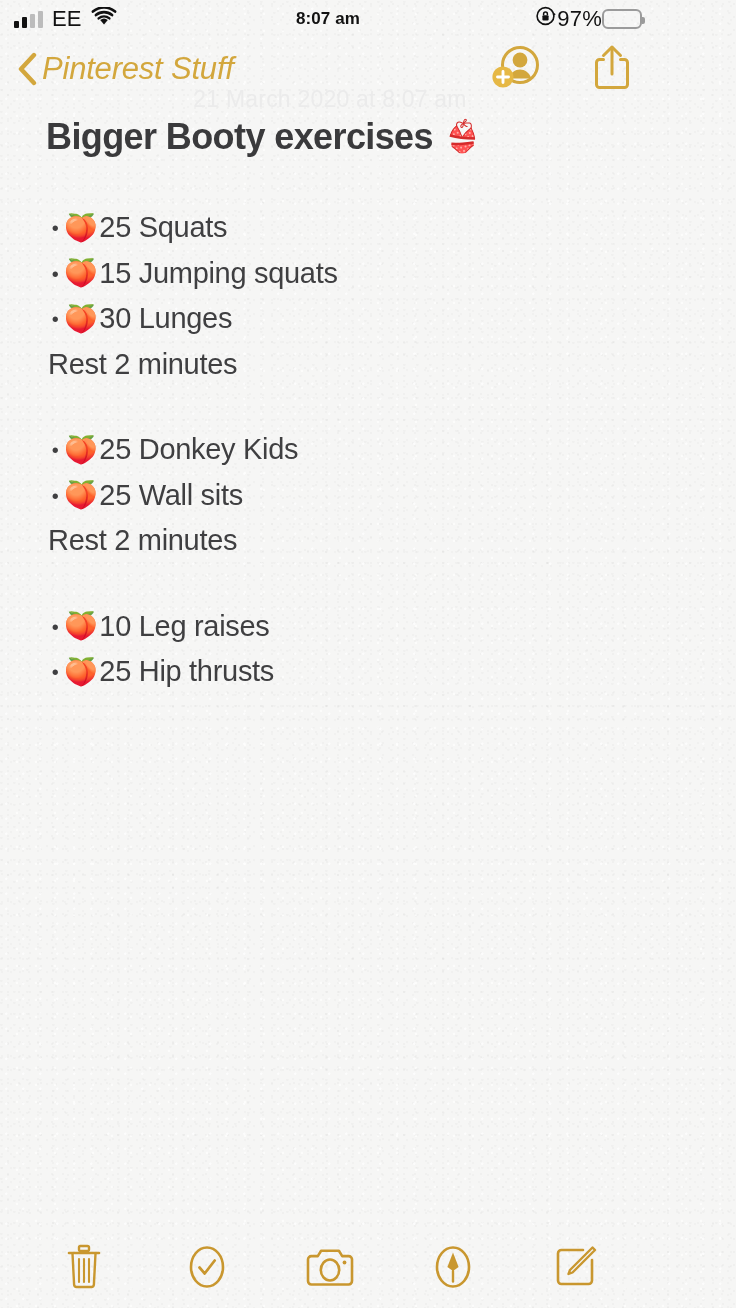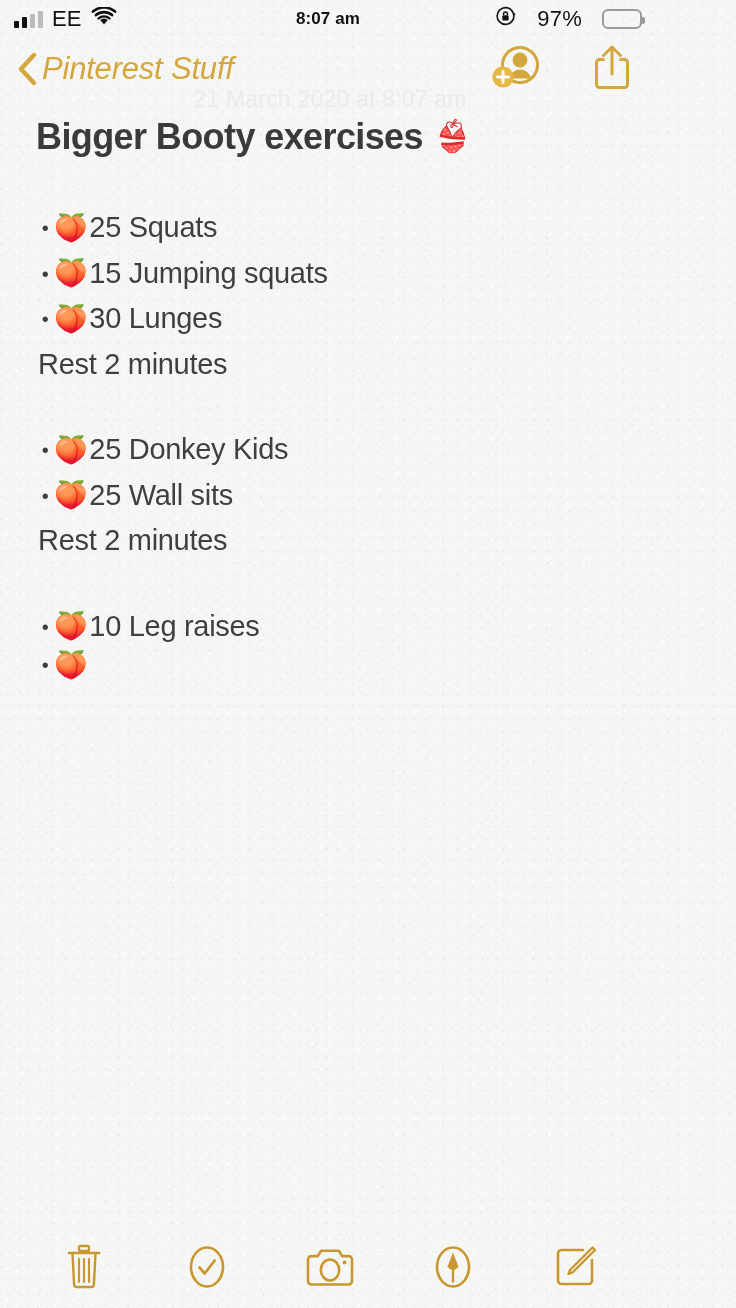--- a/index.html
+++ b/index.html
@@ -41,21 +41,21 @@
     height: 38px;
     display: flex;
     align-items: center;
     padding: 0 18px 0 14px;
     font-size: 22px;
     color: #1a1a1a;
     letter-spacing: .2px;
   }
   .status-left  { display: flex; align-items: center; gap: 9px; flex: 1; }
   .status-center{ display: flex; align-items: center; justify-content: center; flex: 0 0 auto; }
-  .status-right { display: flex; align-items: center; justify-content: flex-end; gap: 20px; flex: 1; }
+  .status-right { display: flex; align-items: center; justify-content: flex-end; gap: 0; flex: 1; }
 
   .carrier { font-size: 22px; font-weight: 400; color: #111; }
   .clock   { font-size: 17px; font-weight: 600; color: #111; letter-spacing: .1px; }
 
   .signal-bars { display: flex; align-items: flex-end; gap: 3px; height: 17px; }
   .signal-bars i { display: block; width: 5px; border-radius: 1px; background: #bcbcbc; }
   .signal-bars i:nth-child(1){ height: 7px;  background:#111; }
   .signal-bars i:nth-child(2){ height: 11px; background:#111; }
   .signal-bars i:nth-child(3){ height: 14px; }
   .signal-bars i:nth-child(4){ height: 17px; }
@@ -102,21 +102,21 @@
     top: 86px; left: 0; right: 0;
     text-align: center;
     font-size: 23px;
     color: #ebebeb;
     letter-spacing: .2px;
     user-select: none;
   }
 
   
   .note-body {
-    padding: 16px 36px 0 36px;
+    padding: 16px 36px 0 46px;
     color: #3c3c3e;
   }
   .note-title {
     font-size: 36px;
     font-weight: 700;
     color: #3a3a3c;
     letter-spacing: -.6px;
     line-height: 1.18;
     margin-bottom: 7px;
     display: flex;
@@ -315,20 +315,21 @@
 
     <ul class="bullet-list">
       <li class="bullet-item">
         <span class="bullet-dot">•</span>
         <span class="bullet-emoji">🍑</span>
         <span class="bullet-text">10 Leg raises</span>
       </li>
       <li class="bullet-item">
         <span class="bullet-dot">•</span>
         <span class="bullet-emoji">🍑</span>
+        <span class="bullet-text">25 Hip thrusts</span>
       </li>
     </ul>
 
   </div>
 
   <div class="bottom-toolbar">
 
     <div class="toolbar-button">
       <span>
         <svg width="40" height="48" viewBox="0 0 40 48">

